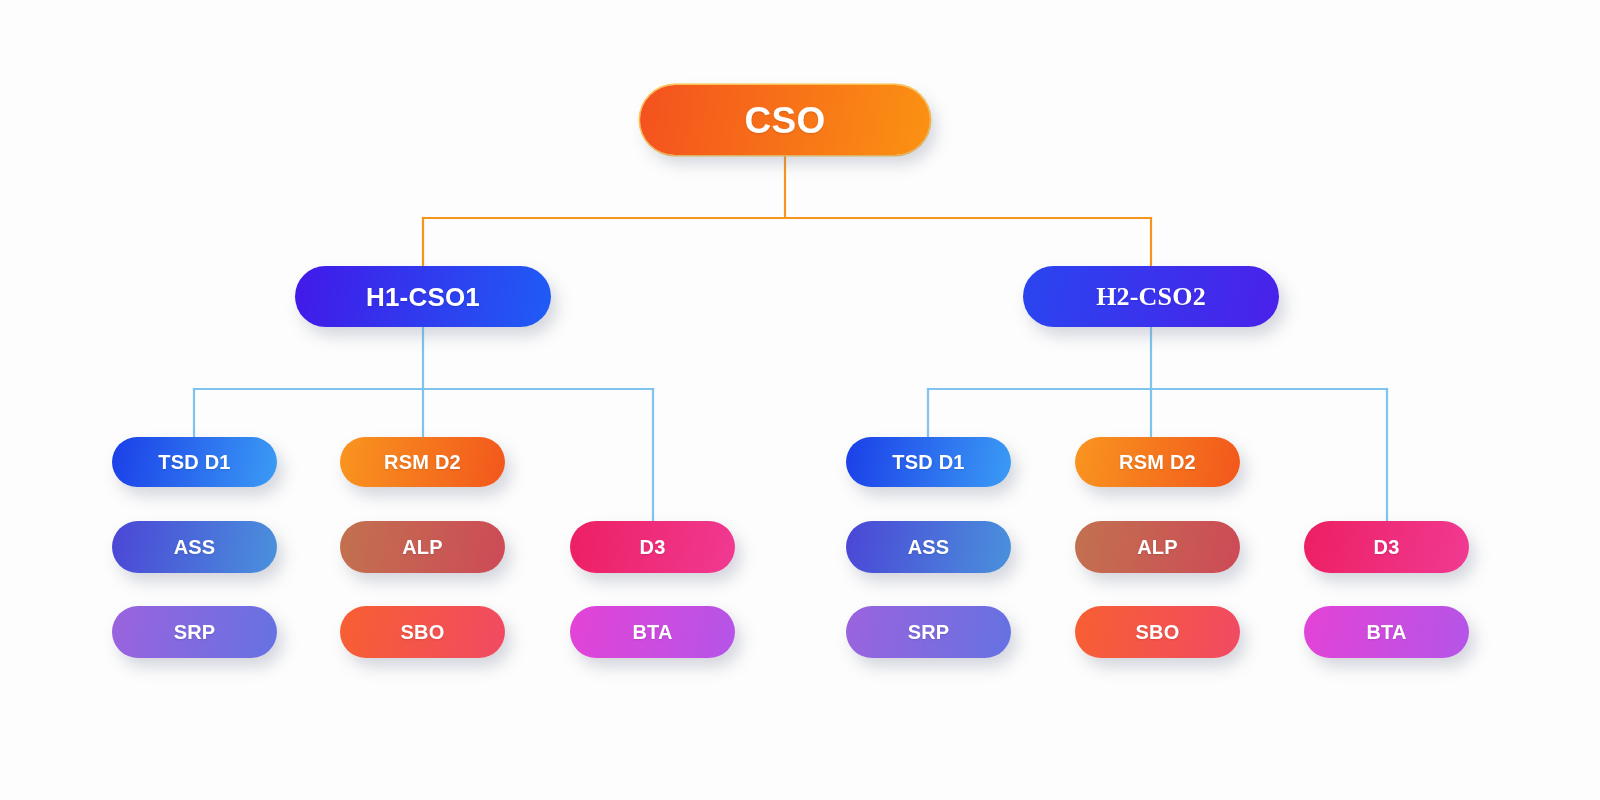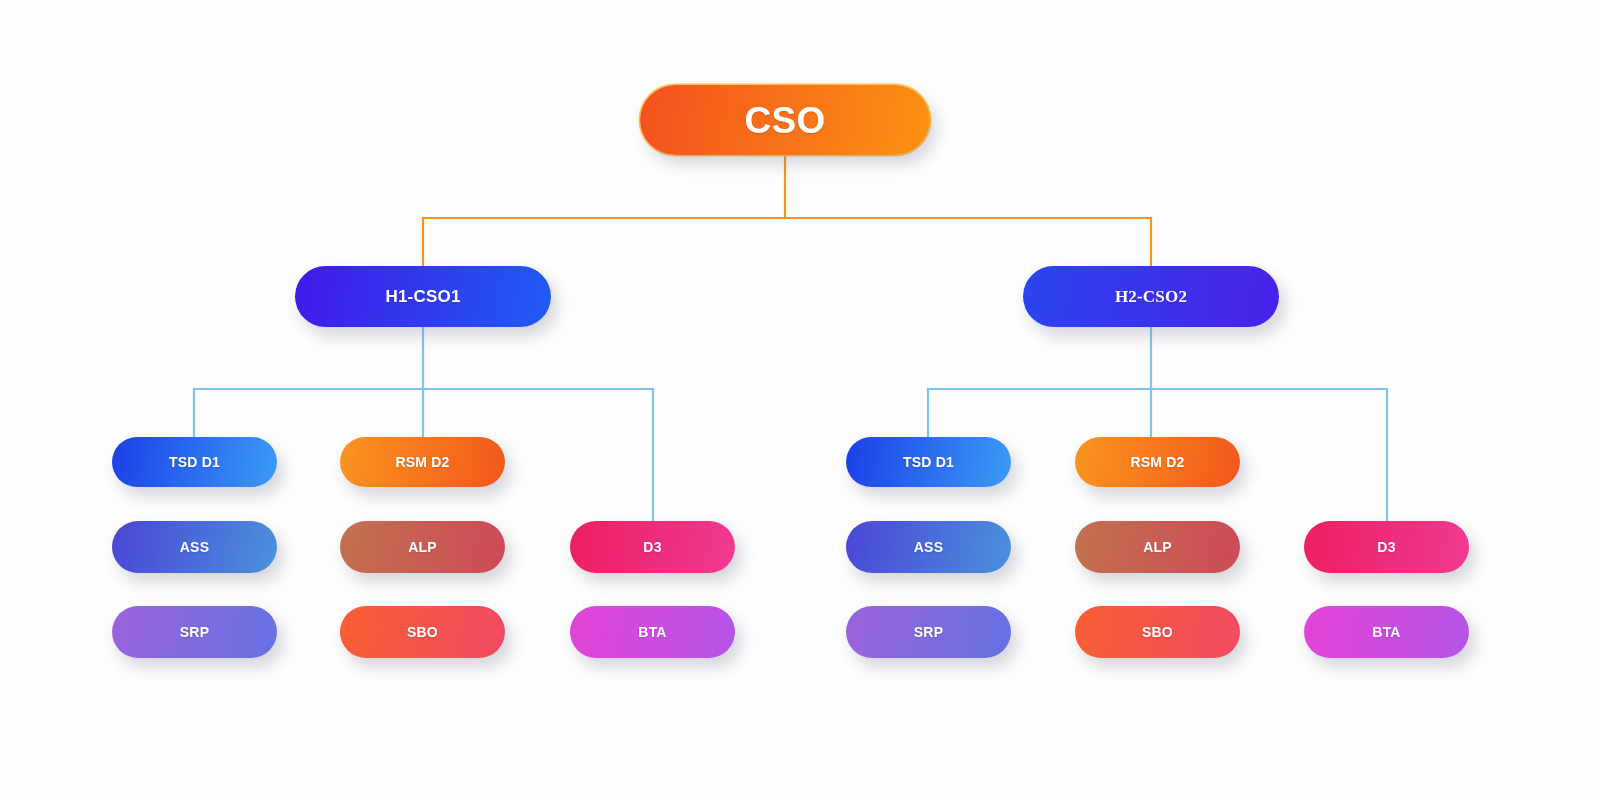--- a/index.html
+++ b/index.html
@@ -52,24 +52,24 @@
     text-shadow: 0 1px 2px rgba(0,0,0,0.13);
   }
 
   
   .tier-root {
     font-size: 37px;
   }
   .tier-root .node-label { font-size: 37px; }
 
   
-  .tier-two .node-label { font-size: 17px; }
+  .tier-two .node-label { font-size: 26px; }
 
   
-  .tier-small .node-label { font-size: 14px; }
+  .tier-small .node-label { font-size: 20px; }
 </style>
 </head>
 <body style="background: rgb(253, 253, 253);">
 
 <div id="chart-canvas" style="background: rgb(253, 253, 253);">
 
   <svg id="connector-layer" viewBox="0 0 1600 800" width="1600" height="800" xmlns="http://www.w3.org/2000/svg">
       <line x1="785" y1="157" x2="785" y2="218" stroke="#f7941e" stroke-width="2.2" stroke-linecap="square"></line>
       <line x1="423" y1="218" x2="1151" y2="218" stroke="#f7941e" stroke-width="2.2" stroke-linecap="square"></line>
       <line x1="423" y1="218" x2="423" y2="266" stroke="#f7941e" stroke-width="2.2" stroke-linecap="square"></line>

